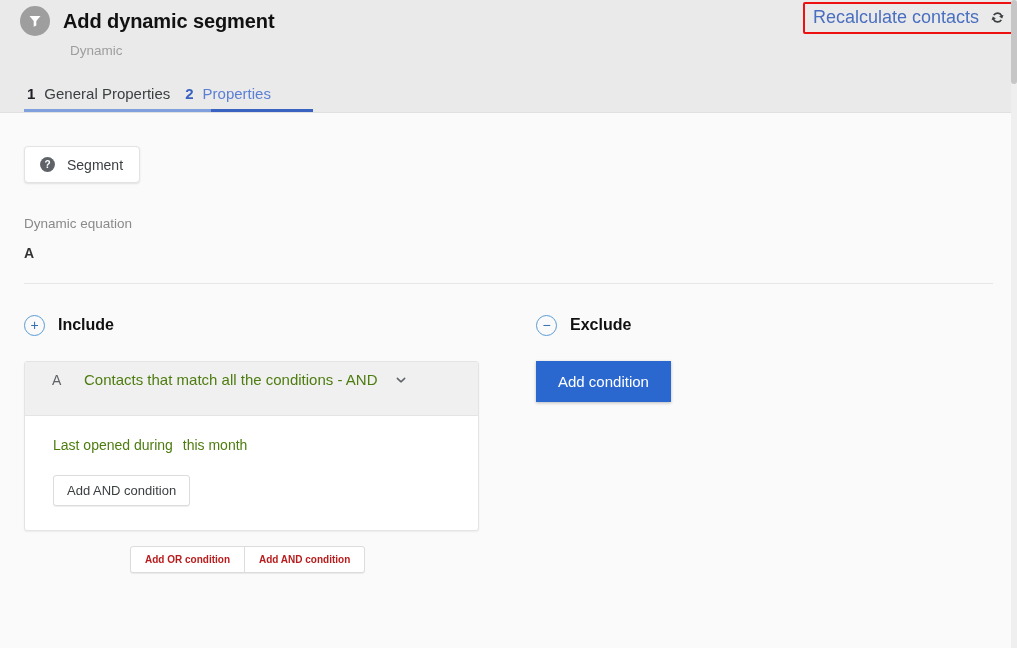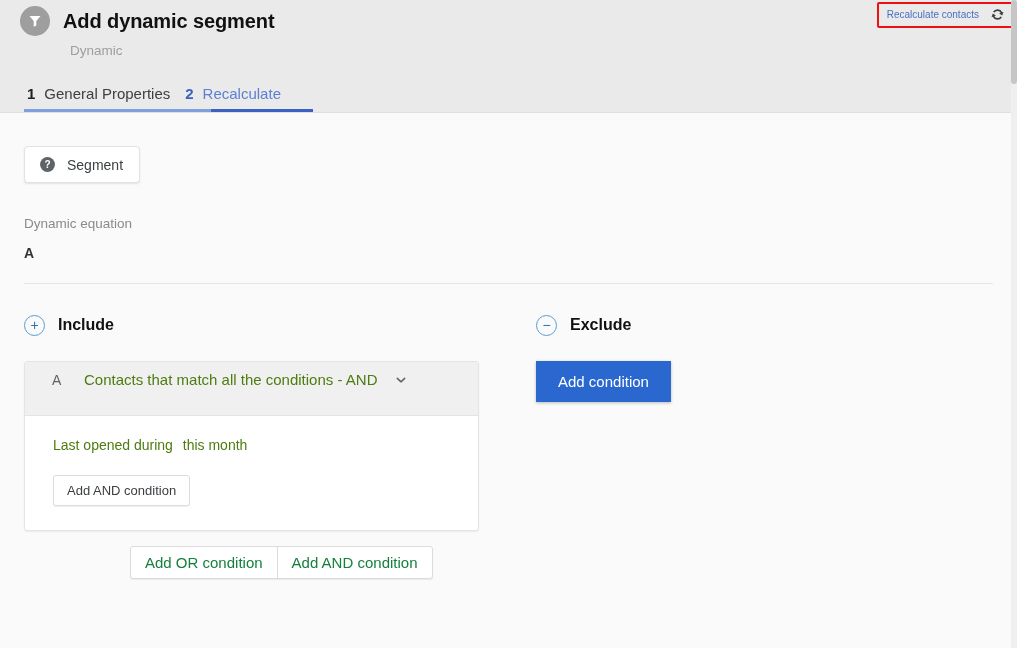--- a/index.html
+++ b/index.html
@@ -53,21 +53,21 @@
     right: 2px; top: 2px;
     border: 2px solid #ee1111;
     border-radius: 2px;
     padding: 3px 8px 4px 8px;
     display: flex;
     align-items: center;
     gap: 11px;
     background: transparent;
   }
   .recalc-label {
-    font-size: 10px;
+    font-size: 18px;
     color: #4a6fc0;
   }
   .recalc-wrap svg { display: block; }
 
   
   .tabs {
     position: absolute;
     left: 24px;
     bottom: 0;
     display: flex;
@@ -225,24 +225,25 @@
     border: 1px solid #dcdcdc;
     border-radius: 3px;
     box-shadow: 0 1px 1px rgba(0,0,0,0.07);
     overflow: hidden;
   }
   .btn-group button {
     background: transparent;
     border: none;
     border-right: 1px solid #dcdcdc;
     padding: 7px 14px;
-    font-size: 15px;
-    color: #15803d;
+    font-size: 10px;
+    color: #b91c1c;
     font-family: inherit;
     cursor: pointer;
+    font-weight: bold;
   }
   .btn-group button:last-child { border-right: none; }
 
   .primary-btn {
     margin-top: 24px;
     background: #2a68d0;
     color: #ffffff;
     border: none;
     border-radius: 0;
     padding: 12px 22px;
@@ -292,21 +293,21 @@
     </span>
   </div>
 
   <div class="tabs">
     <div class="tab inactive">
       <span class="num">1</span>
       <span>General Properties</span>
     </div>
     <div class="tab active">
       <span class="num">2</span>
-      <span>Recalculate</span>
+      <span>Properties</span>
     </div>
     <div class="tab-underline ul-1"></div>
     <div class="tab-underline ul-2"></div>
   </div>
 </div>
 
 <div class="content">
 
   <div class="tutorial-btn">
     <span>

